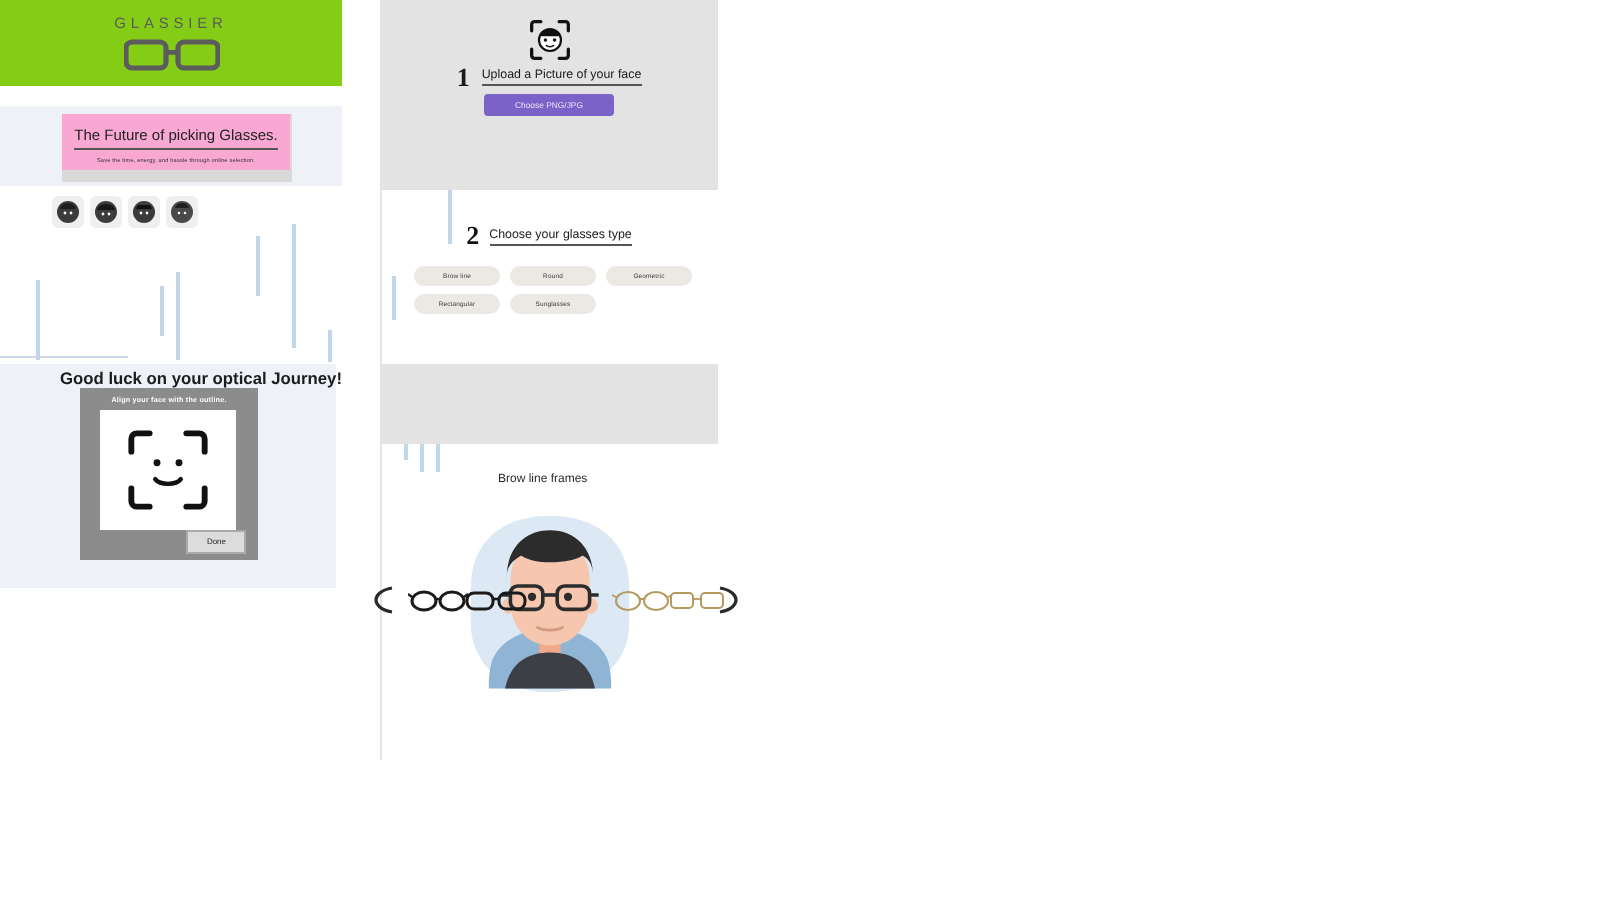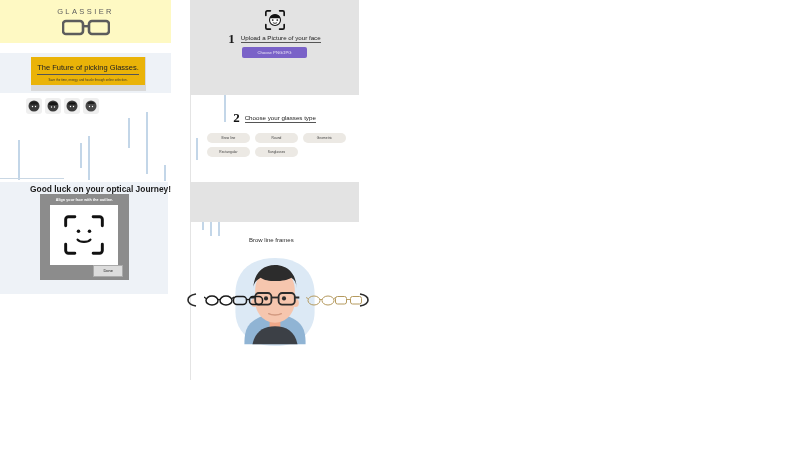--- a/index.html
+++ b/index.html
@@ -11,39 +11,39 @@
   }
   #root { position: relative; width: 806px; height: 456px; background:#fff; }
 
   
   .bar { position:absolute; background:#b9cfe4; opacity:.85; }
   .hline { position:absolute; background:#c9d7e4; height:1px; }
 
   
   .logo-panel {
     position:absolute; left:0; top:0; width:171px; height:43px;
-    background:#fef9c3; display:flex; flex-direction:column;
+    background:#84cc16; display:flex; flex-direction:column;
     align-items:center; justify-content:center;
   }
   .logo-word {
     font-size:7.5px; letter-spacing:2.4px; color:#5c5c5c; font-weight:400;
   }
   .logo-glasses { margin-top:3px; display:block; }
 
   .hero-band {
     position:absolute; left:0; top:53px; width:171px; height:40px;
     background:#eef2f7;
   }
   .hero-card {
     position:absolute; left:31px; top:57px; width:115px; height:34px;
     background:#d9d9d9;
   }
   .hero-inner {
     position:absolute; left:31px; top:57px; width:114px; height:28px;
-    background:#eab308; display:flex; flex-direction:column;
+    background:#f9a8d4; display:flex; flex-direction:column;
     align-items:center; justify-content:center; padding-top:2px;
   }
   .hero-title {
     font-size:7.5px; color:#222; border-bottom:1px solid #555;
     padding-bottom:1px; line-height:10px; white-space:nowrap;
   }
   .hero-sub {
     font-size:2.8px; color:#333; margin-top:3px; white-space:nowrap;
     transform:scale(1,1); letter-spacing:.1px;
   }

